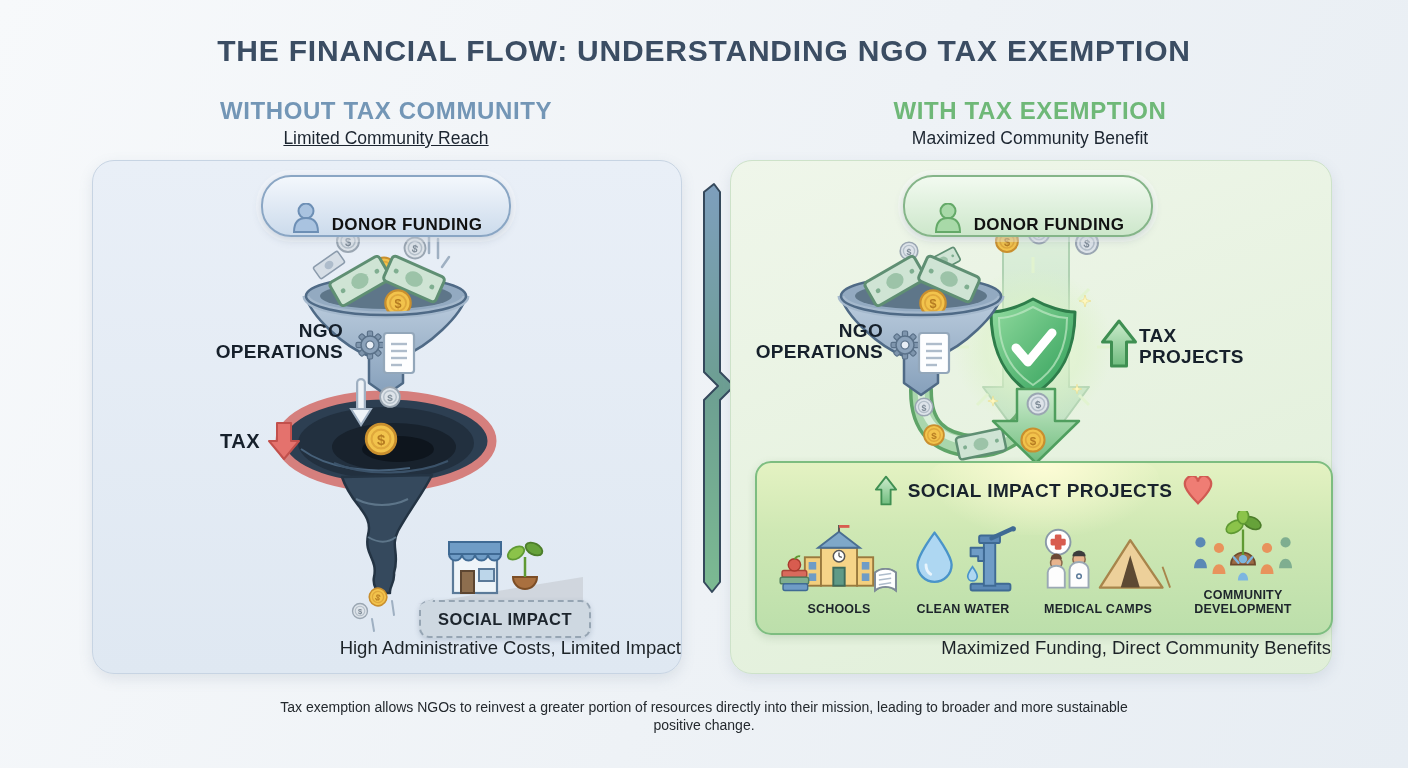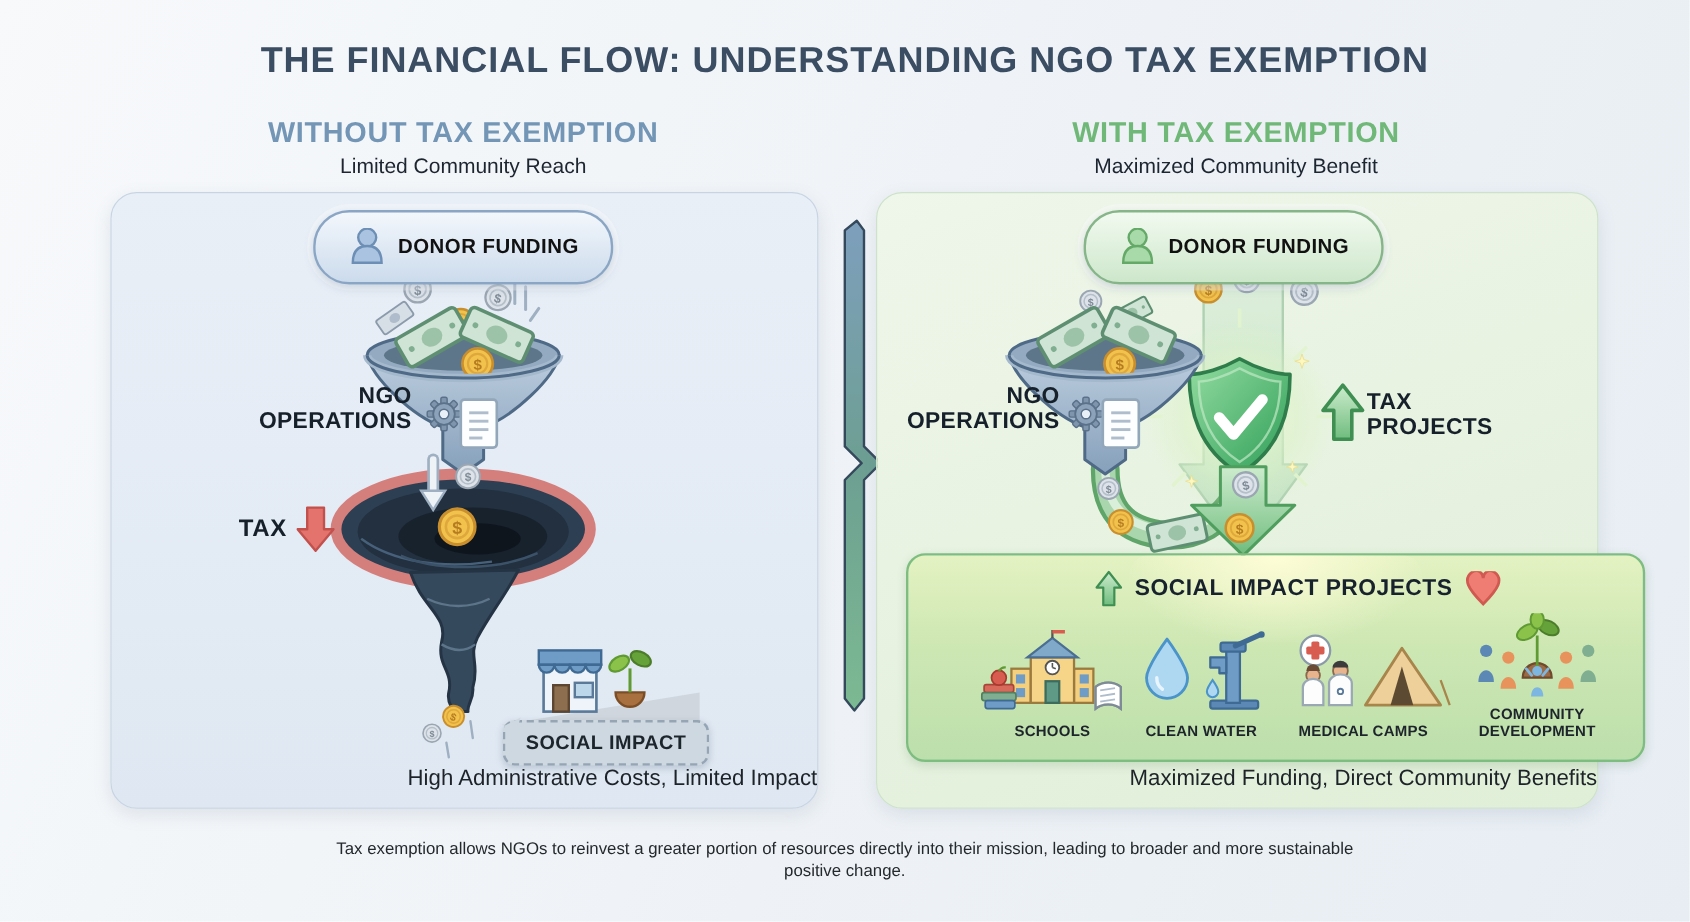--- a/index.html
+++ b/index.html
@@ -11,42 +11,42 @@
   .canvas{position:relative;width:1408px;height:768px;}
   .decor{position:absolute;inset:0;pointer-events:none;}
   .title{
     position:absolute;top:34px;left:0;width:100%;text-align:center;
     font-size:30px;font-weight:800;letter-spacing:.8px;color:#3b4d63;
   }
   .col-header{position:absolute;text-align:center;font-size:24px;font-weight:800;letter-spacing:.6px;}
   .col-header.blue{left:92px;top:97px;width:588px;color:#7396b6;}
   .col-header.green{left:730px;top:97px;width:600px;color:#6fb878;}
   .col-sub{position:absolute;text-align:center;font-size:17.5px;font-weight:500;color:#1c2530;}
-  .col-sub.l{left:92px;top:128px;width:588px;}
+  .col-sub.l{left:92px;top:128px;width:588px;text-decoration:underline;}
   .col-sub.r{left:730px;top:128px;width:600px;}
   .panel{position:absolute;top:160px;height:512px;border-radius:22px;box-shadow:0 5px 14px rgba(110,130,155,.16);}
   .panel.left{left:92px;width:588px;background:linear-gradient(180deg,#e9eff7,#dfe8f2);border:1.5px solid #c7d4e3;}
   .panel.right{left:730px;width:600px;background:linear-gradient(160deg,#eff6ea,#e0efd8);border:1.5px solid #cde2c9;}
   .art{position:absolute;inset:0;width:100%;height:100%;}
   .pill{
-    position:absolute;display:flex;align-items:center;justify-content:center;gap:10px;
+    position:absolute;display:flex;align-items:flex-end;justify-content:center;gap:10px;
     width:246px;height:58px;border-radius:30px;
     font-size:17px;font-weight:800;color:#111;letter-spacing:.4px;
     box-shadow:0 3px 8px rgba(90,110,140,.25), 0 0 0 5px rgba(255,255,255,.35);
   }
   .pill.blue{left:168px;top:14px;background:linear-gradient(180deg,#f3f7fc,#ccdbec);border:2px solid #8aa6c4;}
   .pill.green{left:172px;top:14px;background:linear-gradient(180deg,#f2faf0,#cde7cb);border:2px solid #85b589;}
   .ngo-label{
     position:absolute;font-size:19px;font-weight:800;color:#16202b;line-height:1.08;
     text-align:right;letter-spacing:.3px;width:132px;
   }
   .panel.left .ngo-label{left:118px;top:160px;}
   .panel.right .ngo-label{left:20px;top:160px;}
   .tax-row{position:absolute;left:106px;top:260px;display:flex;align-items:center;gap:8px;}
-  .tax-row span{font-size:20px;font-weight:800;color:#16202b;letter-spacing:.5px;}
+  .tax-row span{font-size:20px;font-weight:800;color:#16202b;letter-spacing:.5px;margin-left:21px;}
   .taxex-label{
     position:absolute;left:408px;top:164px;width:140px;text-align:left;
     font-size:19px;font-weight:800;color:#16202b;line-height:1.12;letter-spacing:.3px;
   }
   .bubble{
     position:absolute;left:326px;top:439px;width:168px;height:34px;
     background:#ced8e1;border:2px dashed #96a5b3;border-radius:10px;
     display:flex;align-items:center;justify-content:center;
     font-size:16.5px;font-weight:800;color:#1c242c;letter-spacing:.4px;
     box-shadow:0 2px 5px rgba(90,110,140,.25);
@@ -57,21 +57,20 @@
   }
   .caption{
     position:absolute;bottom:14px;left:0;width:100%;text-align:right;
     font-size:18.5px;font-weight:500;color:#1d2328;
   }
   .projects-box{
     position:absolute;left:24px;top:300px;width:574px;height:170px;
     background:linear-gradient(180deg,#e4f2c2 0%,#cfe8b4 40%,#bcdfab 100%);
     border:2.5px solid #7dbd80;border-radius:16px;
     box-shadow:0 3px 8px rgba(90,130,90,.2);
-    padding-left:38px;
   }
   .projects-box .burst{
     position:absolute;top:0;left:30%;width:40%;height:72px;
     background:radial-gradient(ellipse at 50% 0%,rgba(255,253,215,.95),rgba(255,253,215,0) 75%);
     border-radius:16px;pointer-events:none;
   }
   .projects-header{
     position:relative;display:flex;align-items:center;justify-content:center;gap:10px;
     margin-top:10px;height:36px;
   }
@@ -205,21 +204,21 @@
     <line x1="0" y1="612" x2="160" y2="768"></line>
     <line x1="160" y1="612" x2="0" y2="768"></line>
     <circle cx="78" cy="690" r="55"></circle>
     <circle cx="1398" cy="738" r="68"></circle>
     <circle cx="1330" cy="768" r="42"></circle>
   </g>
 </svg>
 
 <div class="title">THE FINANCIAL FLOW: UNDERSTANDING NGO TAX EXEMPTION</div>
 
-<div class="col-header blue">WITHOUT TAX EXEMPTION</div>
+<div class="col-header blue">WITHOUT TAX COMMUNITY</div>
 <div class="col-sub l">Limited Community Reach</div>
 <div class="col-header green">WITH TAX EXEMPTION</div>
 <div class="col-sub r">Maximized Community Benefit</div>
 
 <div class="panel left">
   <svg class="art" viewBox="0 0 588 512">
 
     <use href="#coinS" transform="translate(255,80)"></use>
     <use href="#coinS" transform="translate(322,87) rotate(14) scale(.95)"></use>
     <use href="#coinG" transform="translate(291,108) scale(1.05)"></use>

